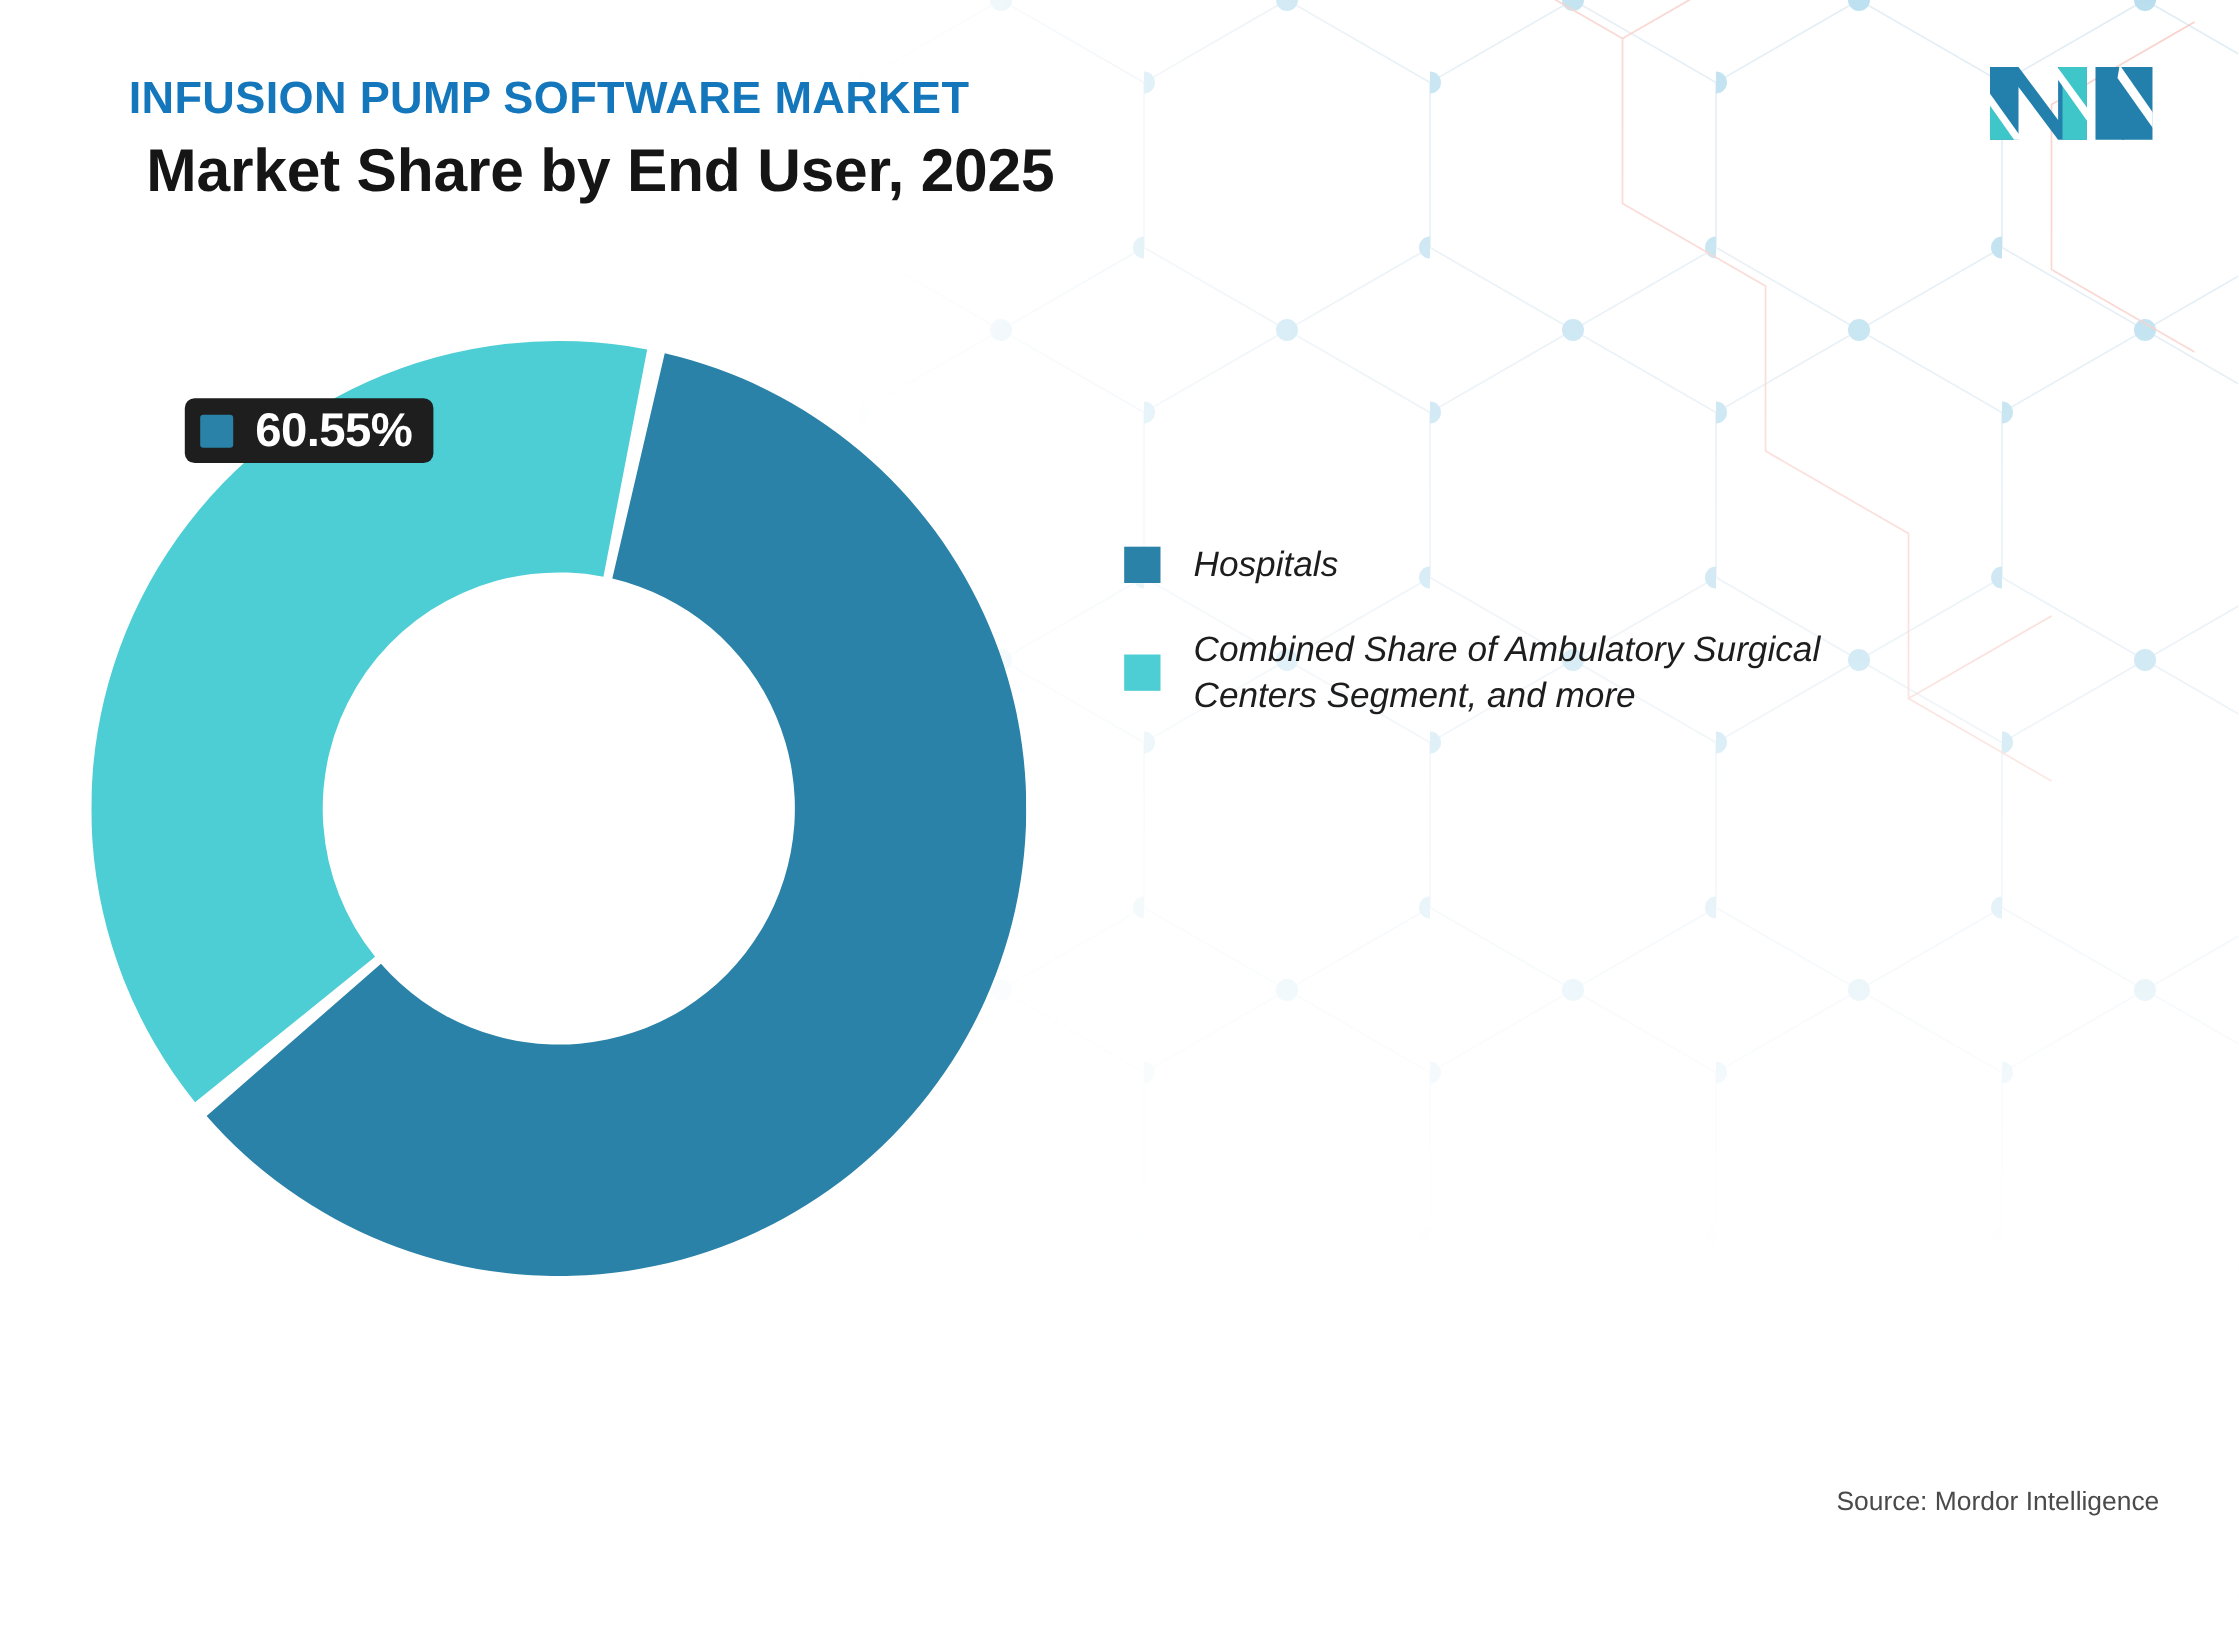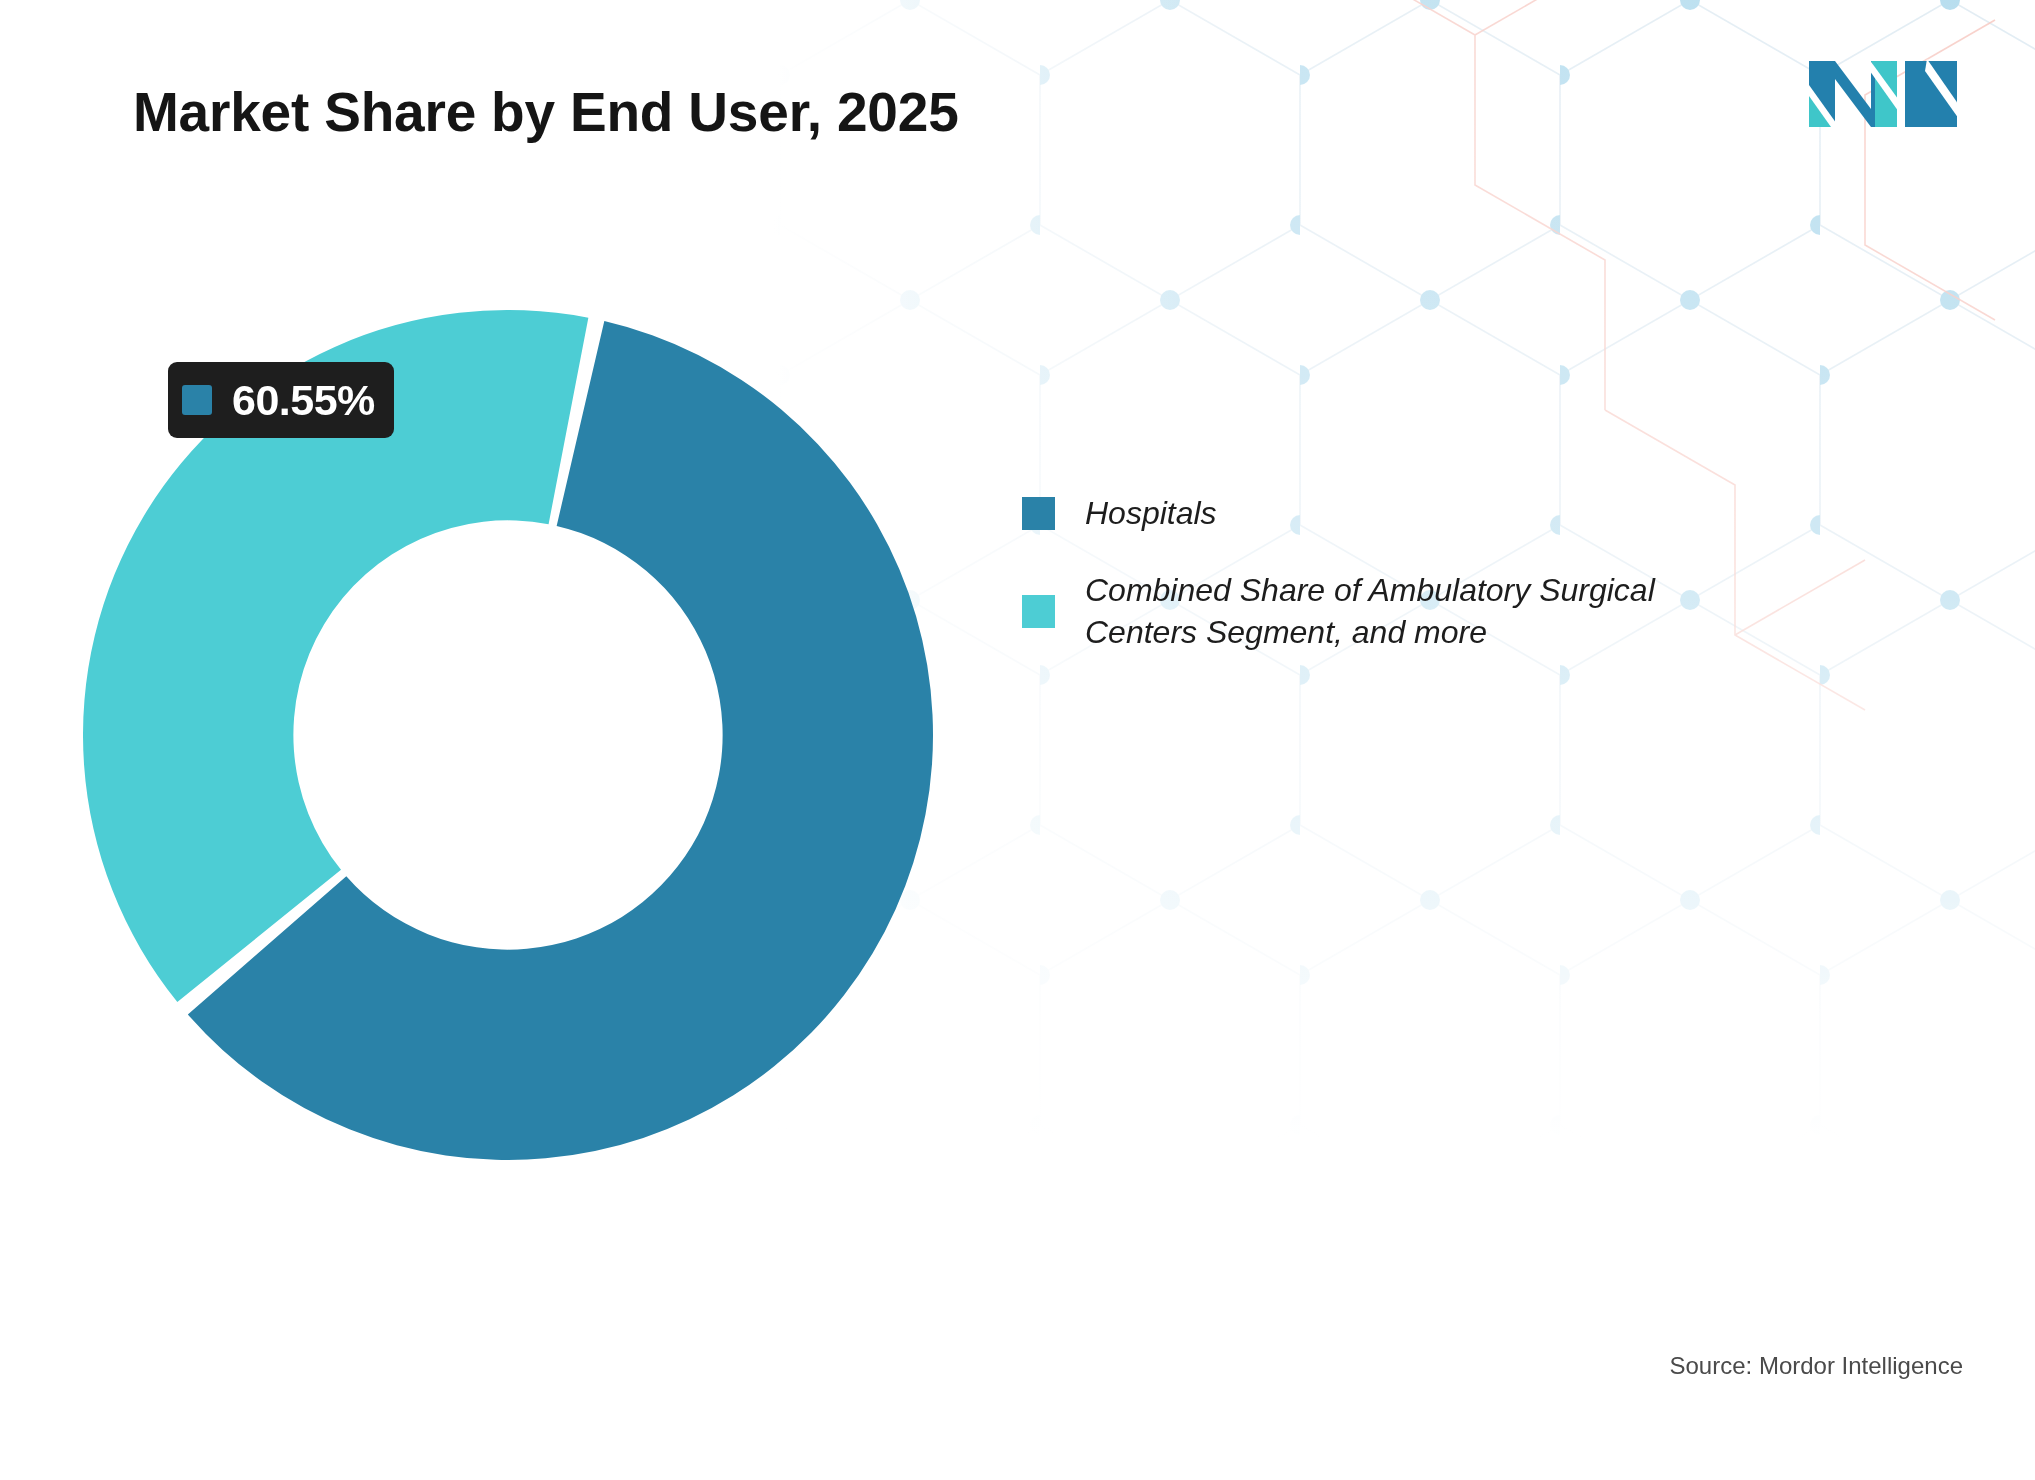--- a/index.html
+++ b/index.html
@@ -66,21 +66,21 @@
     top: 310px;
     width: 850px;
     height: 850px;
   }
   #donut-svg { display: block; width: 850px; height: 850px; }
   
   #value-callout {
     position: absolute;
     left: 168px;
     top: 362px;
-    height: 76px;
+    height: 59px;
     background: #1e1e1e;
     border-radius: 9px;
     display: flex;
     align-items: center;
     padding: 0 19px 0 14px;
     box-sizing: border-box;
   }
   #value-callout .cal-swatch {
     width: 30px;
     height: 30px;
@@ -177,20 +177,21 @@
         <path d="M1475 35 L1605 -40"></path>
         <path d="M1735 635 L1865 560"></path>
       </g>
     </g>
 
     <rect x="0" y="-60" width="2035" height="1540" fill="url(#fadeLeft)"></rect>
     <rect x="0" y="-60" width="2035" height="1540" fill="url(#fadeDown)"></rect>
   </svg>
 
   <div id="header">
+    <div id="eyebrow-title" style="color: rgb(20, 119, 188);">INFUSION PUMP SOFTWARE MARKET</div>
     <div id="main-title">Market Share by End User, 2025</div>
   </div>
 
   <svg id="brand-logo" viewBox="0 0 148 78" xmlns="http://www.w3.org/2000/svg">
 
     <polygon points="0,6 0,72 26,72 26,24 62,72 88,72 88,6 62,6 62,54 26,6" fill="#2380ad"></polygon>
     <polygon points="0,30 0,72 22,72 22,62 0,30" fill="#3fc6c9" opacity="0"></polygon>
 
     <polygon points="0,34 0,72 24,72 24,66" fill="#3fc6c9"></polygon>
     <polygon points="62,6 88,6 88,72 66,72 66,14" fill="#3fc6c9"></polygon>

